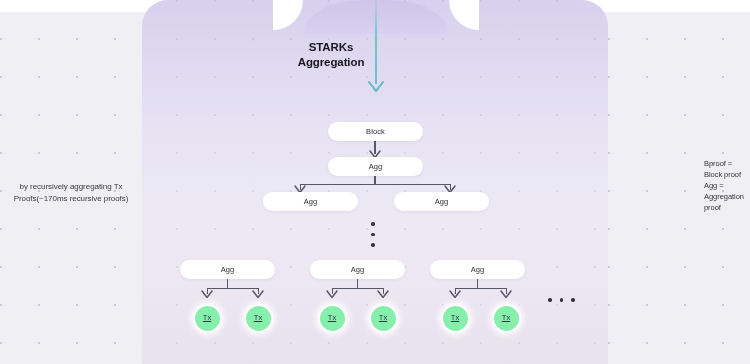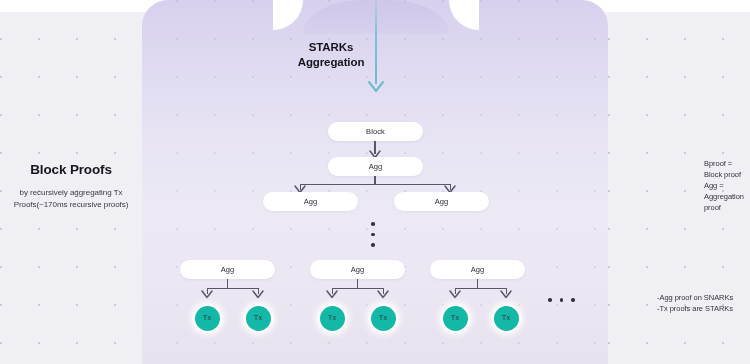--- a/index.html
+++ b/index.html
@@ -119,21 +119,21 @@
     text-align: center;
   }
   #left-caption .title {
     font-size: 13.5px;
     font-weight: bold;
     color: #16161c;
     line-height: 16px;
     letter-spacing: -0.15px;
   }
   #left-caption .subtitle {
-    margin-top: 9px;
+    margin-top: 19px;
     font-size: 8px;
     color: #3a3a44;
     line-height: 11.5px;
     letter-spacing: -0.05px;
   }
 
   
   .legend {
     position: absolute;
     font-size: 7.5px;
@@ -157,28 +157,29 @@
     color: #2a2a34;
     letter-spacing: 0.1px;
     box-shadow: 0 1px 3px rgba(110,95,150,0.10);
   }
 
   .txnode {
     position: absolute;
     width: 29px;
     height: 29px;
     border-radius: 50%;
-    background: #14b8a6;
+    background: #86efac;
     border: 2.5px solid #ffffff;
     box-sizing: border-box;
     text-align: center;
     line-height: 24px;
     font-size: 7.5px;
     color: #2d3a42;
     box-shadow: 0 0 6px 2px rgba(255,255,255,0.95);
+    text-decoration: underline;
   }
 
   
   #block-tx-label {
     position: absolute;
     left: 276px;
     top: 40px;
     width: 110px;
     text-align: center;
     font-size: 11.5px;
@@ -326,23 +327,20 @@
   <div class="txnode" style="left:491.5px; top:304px;">Tx</div>
 
   <div class="hdots">
     <i></i>
     <i></i>
     <i></i>
   </div>
 
   <div id="left-caption">
     <div class="title">
-      <div>Block Proofs</div>
     </div>
     <div class="subtitle">by recursively aggregating Tx Proofs(~170ms recursive proofs)</div>
   </div>
 
   <div class="legend" id="legend-top">Bproof = Block proof
 Agg = Aggregation proof</div>
-  <div class="legend" id="legend-bottom">-Agg proof on SNARKs
--Tx proofs are STARKs</div>
 
 </div>
 
 </body></html>

